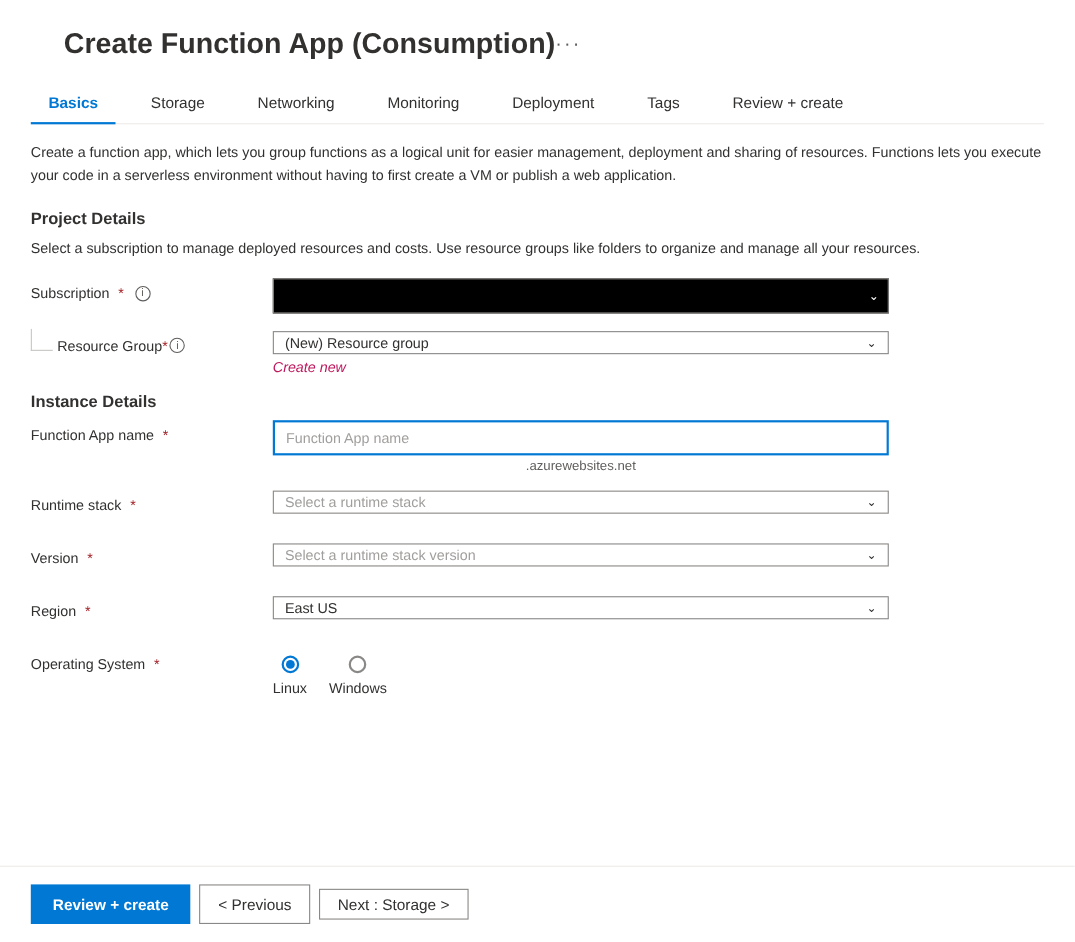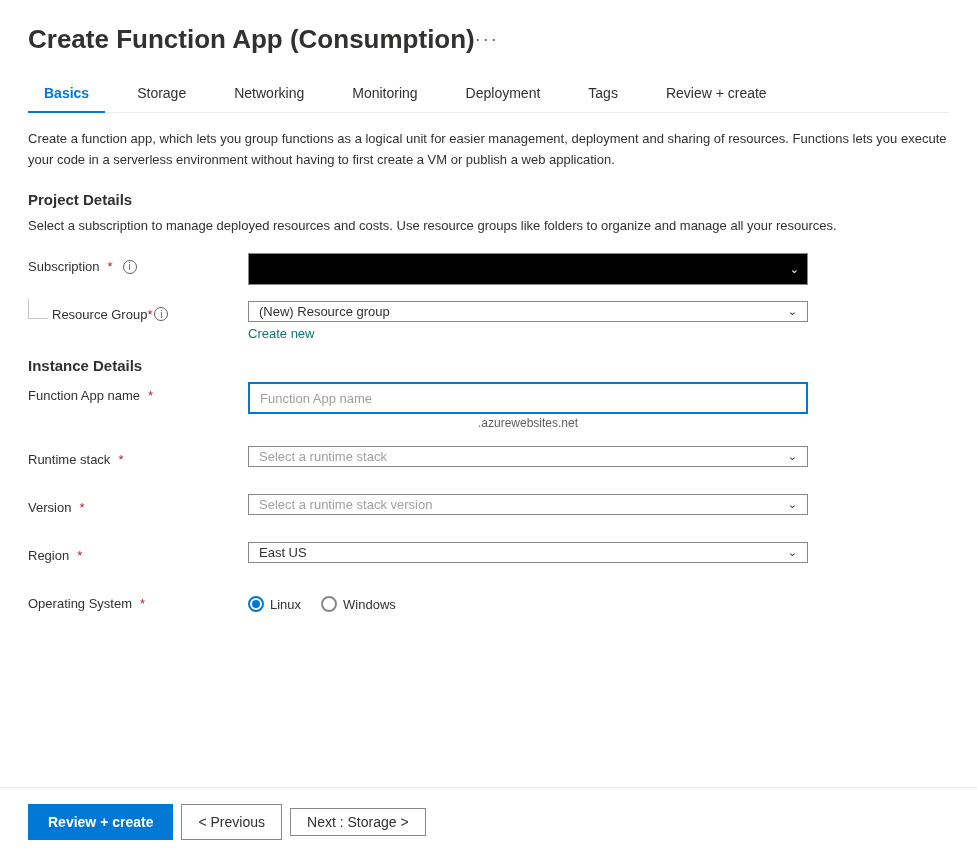--- a/index.html
+++ b/index.html
@@ -17,20 +17,21 @@
       flex-direction: column;
     }
     .main-content {
       padding: 24px 28px 0 28px;
       flex: 1;
     }
     .page-title-row {
       display: flex;
       align-items: center;
       margin-bottom: 20px;
+      margin-left: 30px;
     }
     .page-title {
       font-size: 26px;
       font-weight: 600;
       color: #323130;
     }
     .more-icon {
       font-size: 18px;
       color: #605e5c;
       cursor: pointer;
@@ -160,26 +161,27 @@
     .text-input::placeholder {
       color: #a19f9d;
     }
     .input-suffix {
       text-align: center;
       font-size: 12px;
       color: #605e5c;
       margin-top: 2px;
     }
     .create-new-link {
-      color: #0f766e;
+      color: #be185d;
       font-size: 13px;
       cursor: pointer;
       text-decoration: none;
       display: inline-block;
       margin-top: 4px;
+      font-style: italic;
     }
     
     .indented-label {
       display: flex;
       align-items: flex-start;
     }
     .indent-line {
       width: 20px;
       min-width: 20px;
       border-left: 1px solid #c8c6c4;
@@ -193,20 +195,21 @@
       display: flex;
       align-items: center;
       gap: 20px;
       padding-top: 6px;
     }
     .radio-option {
       display: flex;
       align-items: center;
       gap: 6px;
       cursor: pointer;
+      flex-direction: column;
     }
     .radio-circle {
       width: 16px;
       height: 16px;
       border-radius: 50%;
       border: 2px solid #0078d4;
       display: flex;
       align-items: center;
       justify-content: center;
     }

